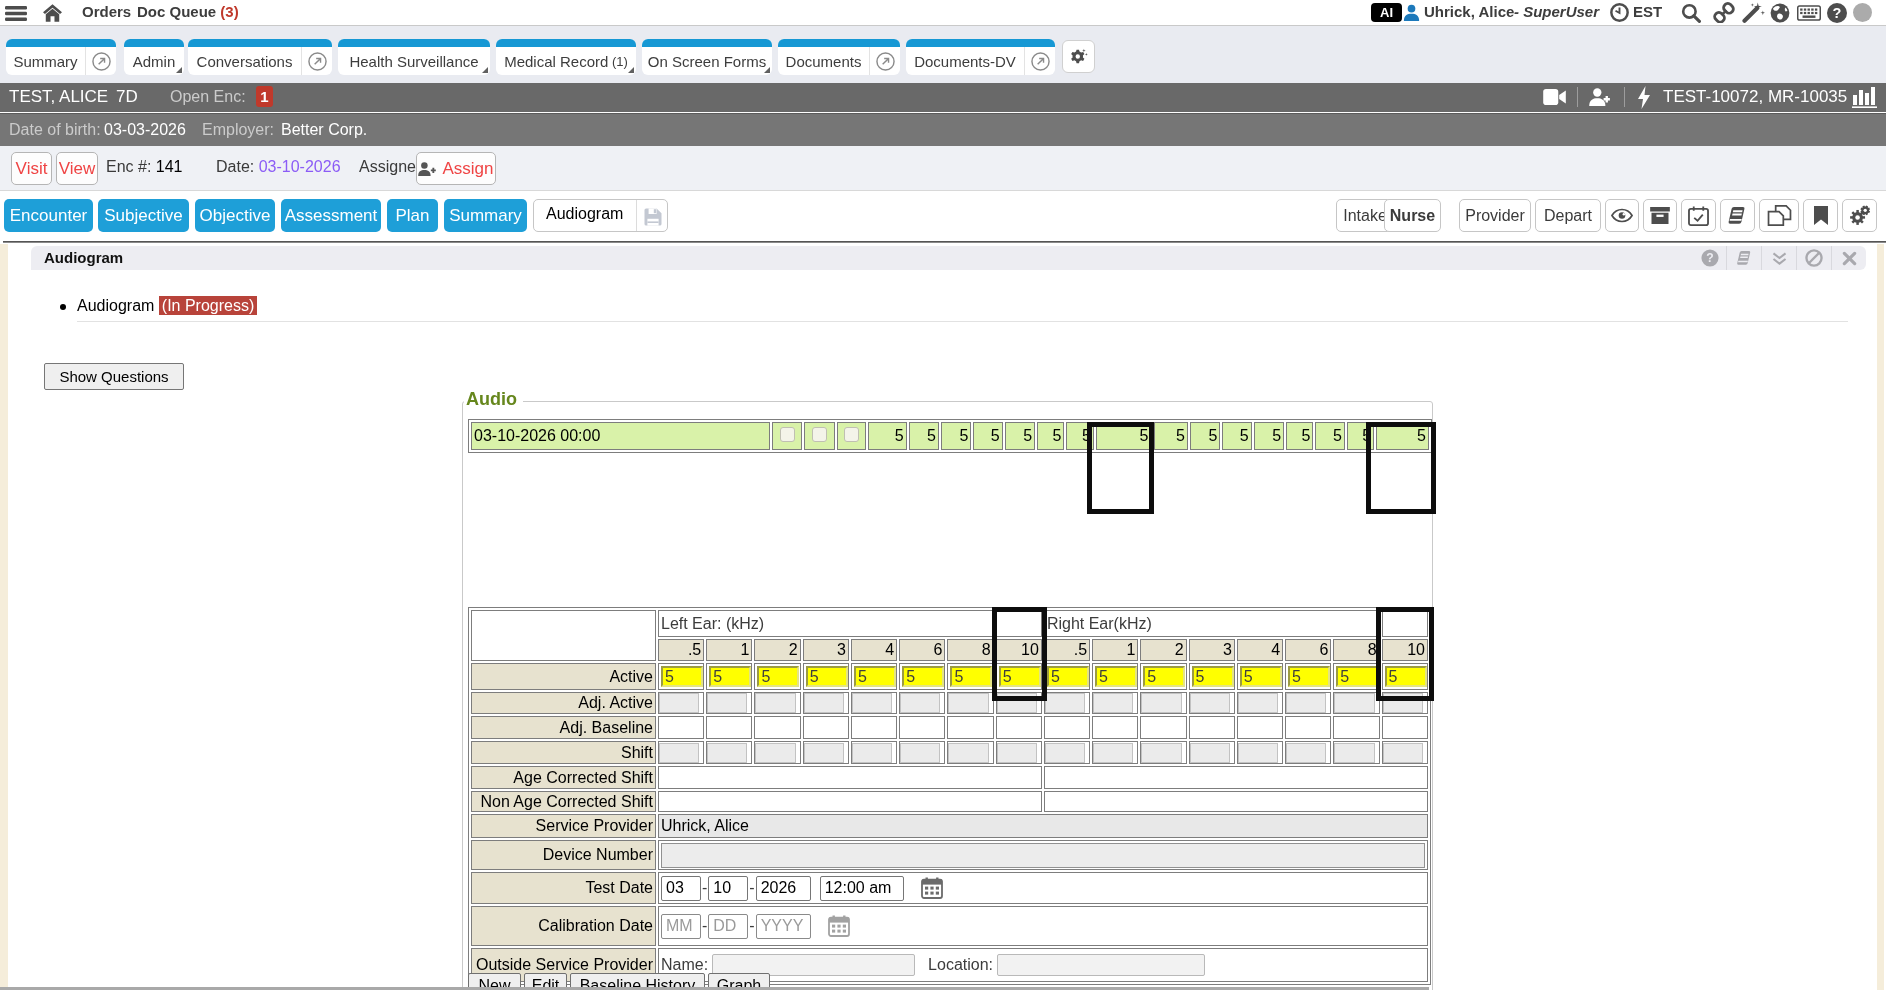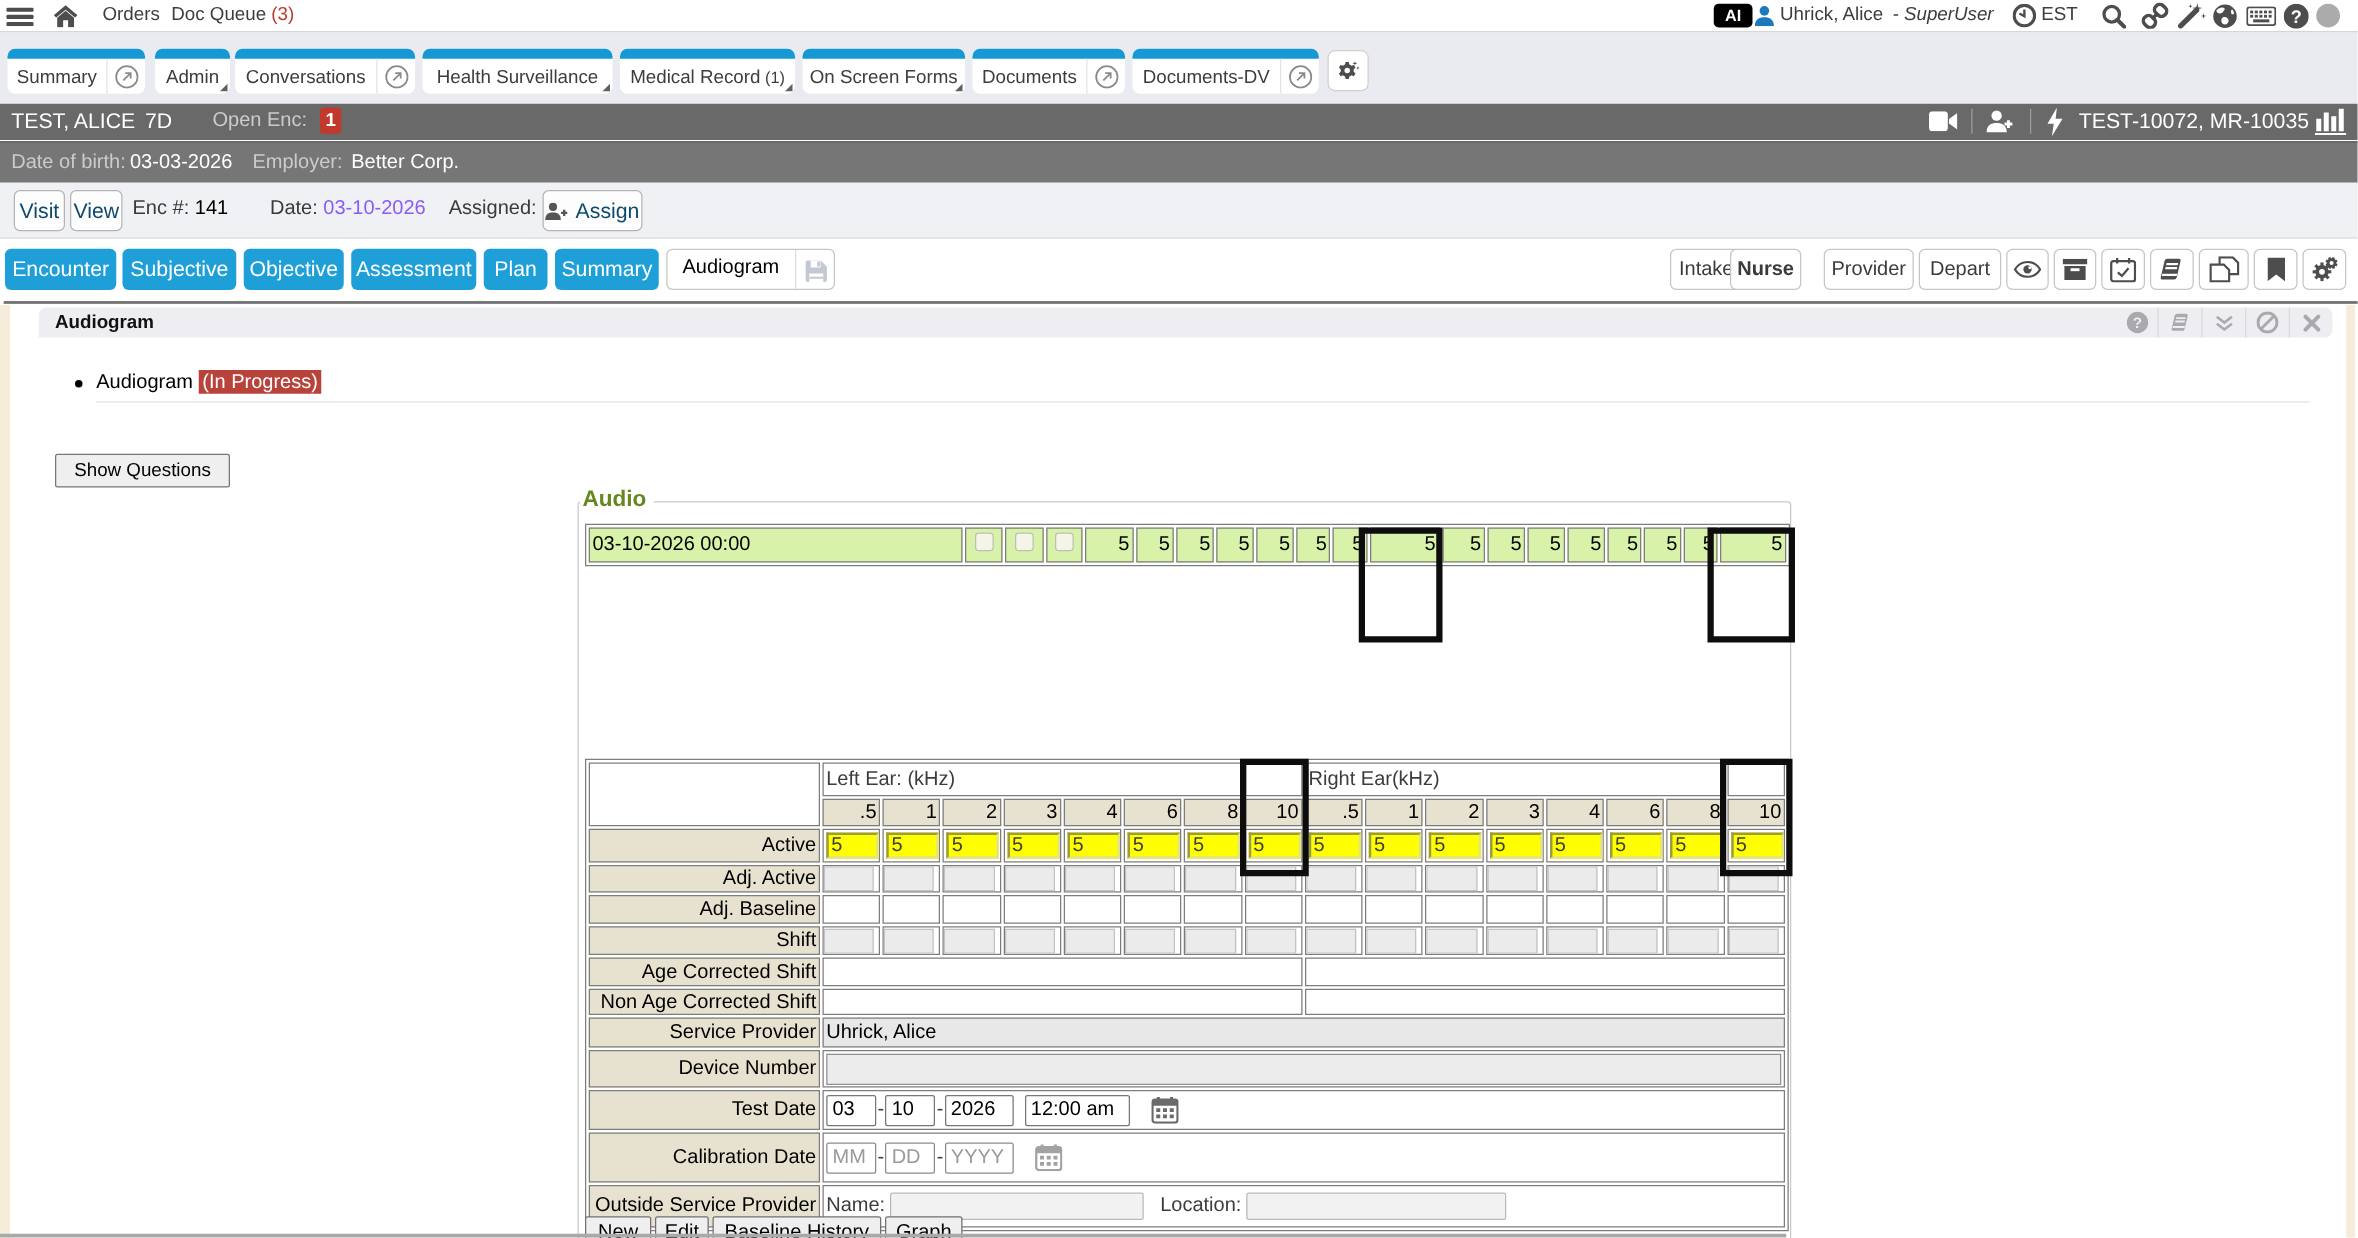--- a/index.html
+++ b/index.html
@@ -1,35 +1,35 @@
 <!DOCTYPE html>
 <html><head>
 <meta charset="utf-8">
 <style>
 * { margin:0; padding:0; box-sizing:content-box; }
 html,body { width:1886px; height:990px; overflow:hidden; background:#fff;
   font-family:"Liberation Sans", sans-serif; color:#000; }
 .abs { position:absolute; }
 
 #topbar { position:absolute; left:0; top:0; width:1886px; height:25px; background:#fff; border-bottom:1px solid #c9c9c9; }
-.tb-txt { position:absolute; top:3px; font-size:15px; color:#3d3d3d; }
+.tb-txt { position:absolute; top:3px; font-size:15px; color:#3d3d3d;font-weight:bold; }
 
 #tabsrow { position:absolute; left:0; top:26px; width:1886px; height:57px; background:#e9ebf1; }
 .tab { position:absolute; top:13px; height:36px; background:#fff; border-radius:6px; }
 .tab .blue { position:absolute; left:0; top:0; width:100%; height:8px; background:#1698d4; border-radius:6px 6px 0 0; }
 .tab .lbl { position:absolute; left:0; right:0; top:8px; bottom:0; font-size:15px; color:#3d3d3d; display:flex; align-items:center; justify-content:center; white-space:nowrap; }
 .tab .corner { position:absolute; right:2px; bottom:2px; width:0; height:0; border-left:6px solid transparent; border-bottom:6px solid #606060; }
 .popico { position:absolute; top:8px; bottom:0; display:flex; align-items:center; justify-content:center; border-left:1px solid #e3e3e3; }
 
 #bar1 { position:absolute; left:0; top:83px; width:1886px; height:29px; background:#696969; }
 #bar2 { position:absolute; left:0; top:113px; width:1886px; height:33px; background:#767676; border-top:1px solid #5b5b5b;}
 .wtxt { color:#fff; } .gtxt { color:#cbcbcb; }
 
 #visitrow { position:absolute; left:0; top:146px; width:1886px; height:44px; background:#eff1f5; border-bottom:1px solid #d8d8d8; }
-.vbtn { position:absolute; top:6px; height:31px; background:#fdfdfd; border:1px solid #b5b5b5; border-radius:5px; font-size:17px; color:#0c4a6e; display:flex; align-items:center; justify-content:center; }
+.vbtn { position:absolute; top:6px; height:31px; background:#fdfdfd; border:1px solid #b5b5b5; border-radius:5px; font-size:17px; color:#ef4444; display:flex; align-items:center; justify-content:center; }
 
 #encrow { position:absolute; left:0; top:191px; width:1886px; height:50px; background:#fff; }
 .bluebtn { position:absolute; top:8px; height:33px; background:#1e9fd8; border-radius:5px; color:#fff; font-size:17px; display:flex; align-items:center; justify-content:center; }
 .whbtn { position:absolute; top:8px; height:31px; background:#fff; border:1px solid #c6c6c6; border-radius:5px; color:#3b3b3b; font-size:16px; display:flex; align-items:center; justify-content:center; }
 #darkline { position:absolute; left:3px; top:241px; width:1883px; height:1px; background:#555; border-bottom:1px solid #8a8a8a; }
 
 #creamL { position:absolute; left:0; top:244px; width:8px; height:746px; background:#f5edda; }
 #creamR { position:absolute; left:1877px; top:244px; width:7px; height:746px; background:#f5edda; }
 #phead { position:absolute; left:31px; top:246px; width:1835px; height:24px; background:#ededf2; border-radius:6px 6px 6px 0; }
 #phead .title { position:absolute; left:13px; top:3px; font-size:15px; font-weight:bold; color:#111; }
@@ -250,21 +250,21 @@
   <span class="abs wtxt" style="left:104px;top:7px;font-size:16px;">03-03-2026</span>
   <span class="abs gtxt" style="left:202px;top:7px;font-size:16px;">Employer:</span>
   <span class="abs wtxt" style="left:281px;top:7px;font-size:16px;">Better Corp.</span>
 </div>
 <div id="visitrow">
   <div class="vbtn" style="left:11px;width:39px;">Visit</div>
   <div class="vbtn" style="left:56px;width:40px;">View</div>
   <span class="abs" style="left:106px;top:12px;font-size:16px;color:#3a3a3a;">Enc #: <span style="color:#000;">141</span></span>
   <span class="abs" style="left:216px;top:12px;font-size:16px;color:#3a3a3a;">Date: <span style="color:#8b5cf6;">03-10-2026</span></span>
   <span class="abs" style="left:359px;top:12px;font-size:16px;color:#3a3a3a;">Assigned:</span>
-  <div class="vbtn" style="left:434px;width:78px;"><svg width="19" height="14" viewBox="0 0 24 18" style="margin-right:5px;">
+  <div class="vbtn" style="left:416px;width:78px;"><svg width="19" height="14" viewBox="0 0 24 18" style="margin-right:5px;">
         <circle cx="8" cy="4.5" r="4.2" fill="#555"></circle>
         <path fill="#555" d="M0 18 C0 12 3.5 10.3 8 10.3 C12.5 10.3 16 12 16 18 Z"></path>
         <path d="M19.5 7.5 L19.5 14 M16.3 10.7 L22.7 10.7" stroke="#555" stroke-width="2.4"></path>
       </svg>Assign</div>
 </div>
 <div id="encrow">
   <div class="bluebtn" style="left:4px;width:89px;">Encounter</div>
   <div class="bluebtn" style="left:98px;width:91px;">Subjective</div>
   <div class="bluebtn" style="left:195px;width:80px;">Objective</div>
   <div class="bluebtn" style="left:281px;width:100px;">Assessment</div>

